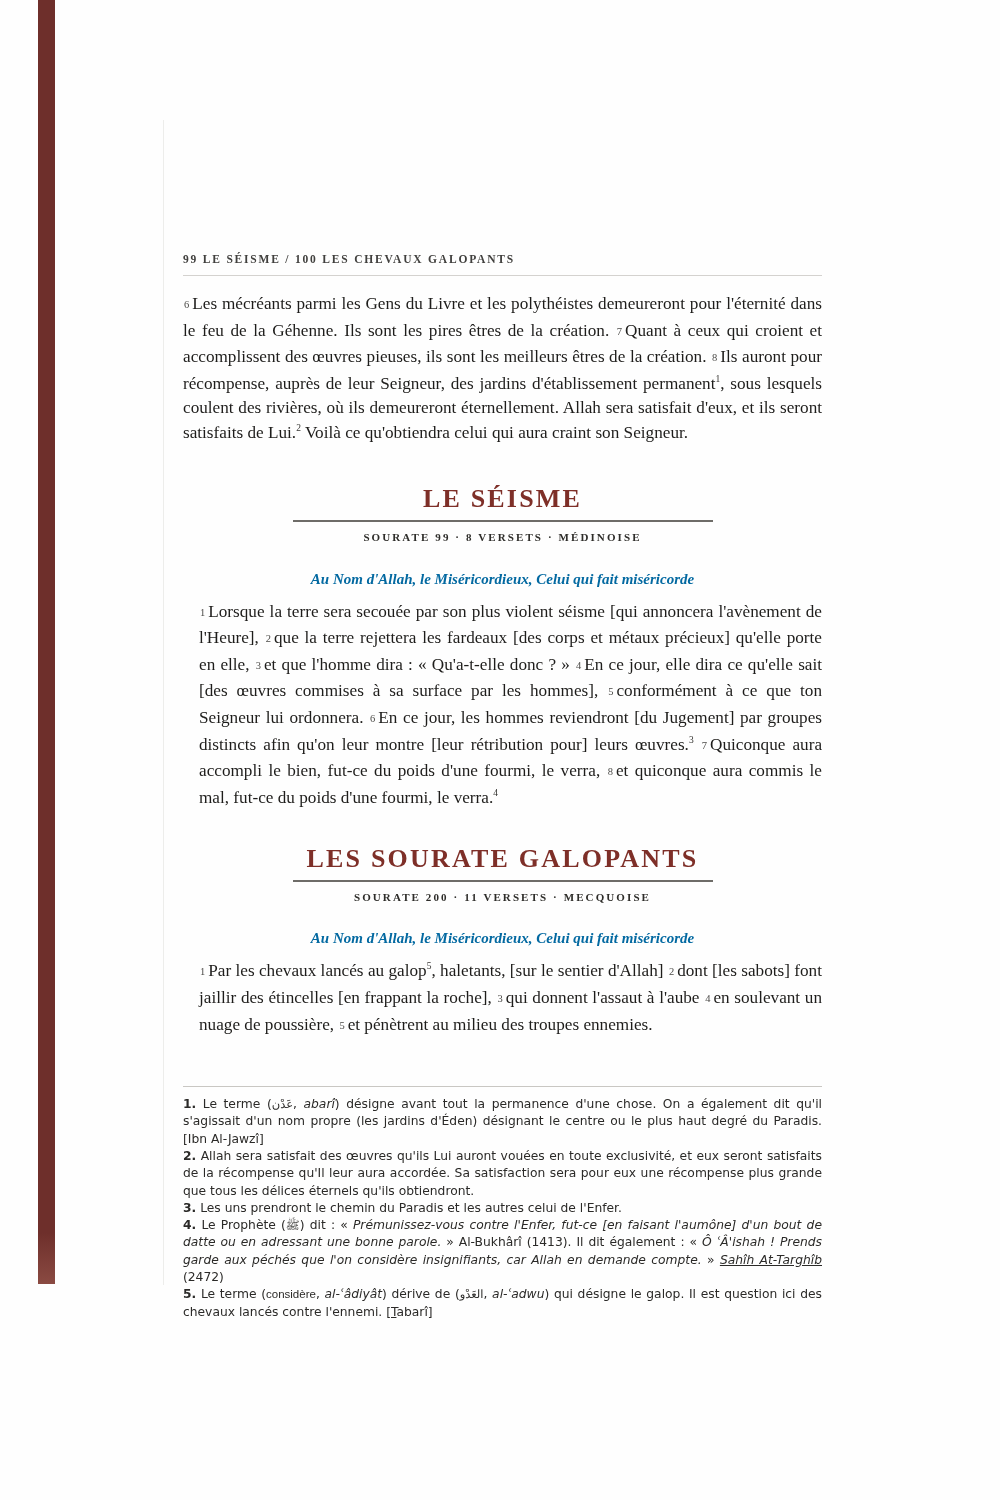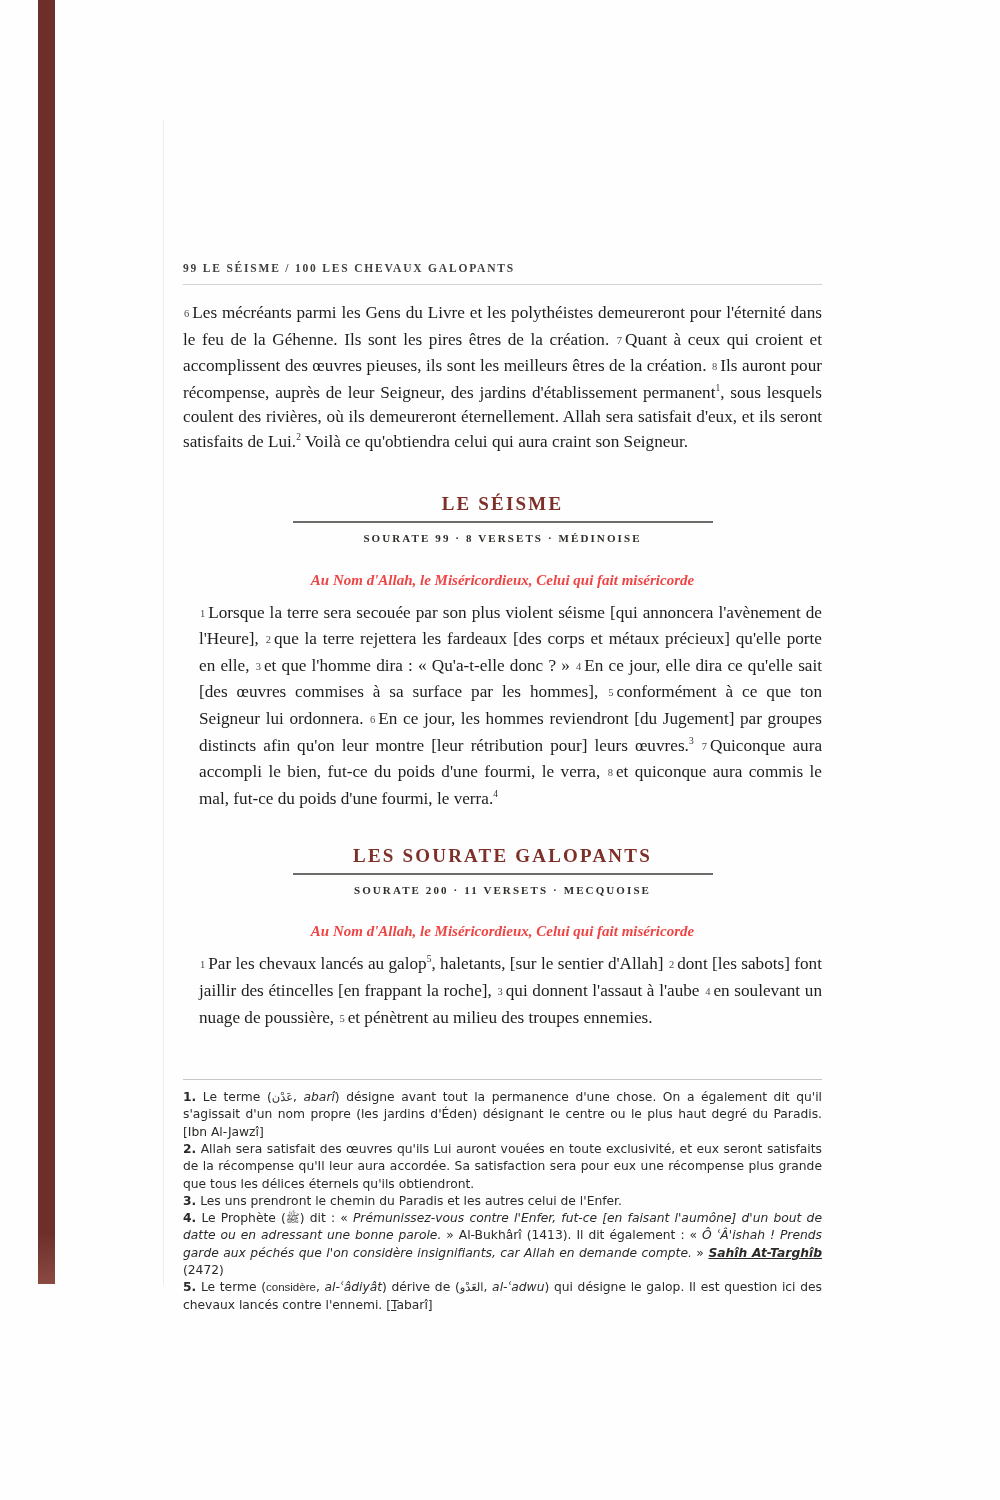--- a/index.html
+++ b/index.html
@@ -21,21 +21,21 @@
   }
   
   .page-edge-line {
     position: absolute;
     left: 163px; top: 120px;
     width: 1px; height: 1165px;
     background: #ededeb;
   }
   .content {
     position: absolute;
-    left: 183px; top: 13px;
+    left: 183px; top: 4px;
     width: 639px;
   }
   .running-header {
     margin-top: 249px;
     font-size: 11.5px;
     font-weight: 700;
     letter-spacing: 1.8px;
     color: #41403e;
     white-space: nowrap;
   }
@@ -52,21 +52,21 @@
     font-size: 10.5px;
     color: #4a4946;
     padding: 0 3px 0 1px;
     position: relative;
     top: -1px;
   }
   sup.fnref { font-size: 9.5px; line-height: 0; color: #33322f; }
   .surah-title {
     margin: 38px 0 0 0;
     text-align: center;
-    font-size: 19px;
+    font-size: 26px;
     font-weight: 700;
     letter-spacing: 2.2px;
     color: var(--maroon);
   }
   .title-rule {
     border: 0;
     border-top: 2px solid #6e6c68;
     width: 420px;
     margin: 6px auto 0 auto;
   }
@@ -77,39 +77,39 @@
     font-weight: 700;
     letter-spacing: 2.1px;
     color: #2e2d2a;
   }
   .bismillah {
     margin-top: 28px;
     text-align: center;
     font-style: italic;
     font-weight: 700;
     font-size: 15px;
-    color: #ef4444;
+    color: #0369a1;
   }
   .bismillah2 { margin-top: 27px; }
   .surah-body { margin-top: 12px; margin-left: 16px; }
   .title2 { margin-top: 34px; }
   .footnote-rule { border: 0; border-top: 1px solid #c9c7c3; margin: 47px 0 0 0; }
   .footnotes {
     margin-top: 9px;
     font-family: "DejaVu Sans", "Liberation Sans", sans-serif;
     font-size: 12.3px;
     line-height: 17.3px;
     color: #2b2a28;
     text-align: justify;
   }
   .footnotes p { margin: 0; }
   .footnotes strong { font-weight: 700; }
   .arabic { font-family: Liberation Sans, sans-serif; font-size: 11.5px; }
   .uline { text-decoration: underline; }
-  em.iu { text-decoration: underline; font-weight: bold; }
+  em.iu { text-decoration: underline; }
 </style>
 </head>
 <body>
 
 <div class="page">
   <div class="binding-edge"></div>
   <div class="page-edge-line"></div>
 
   <div class="content">
 

